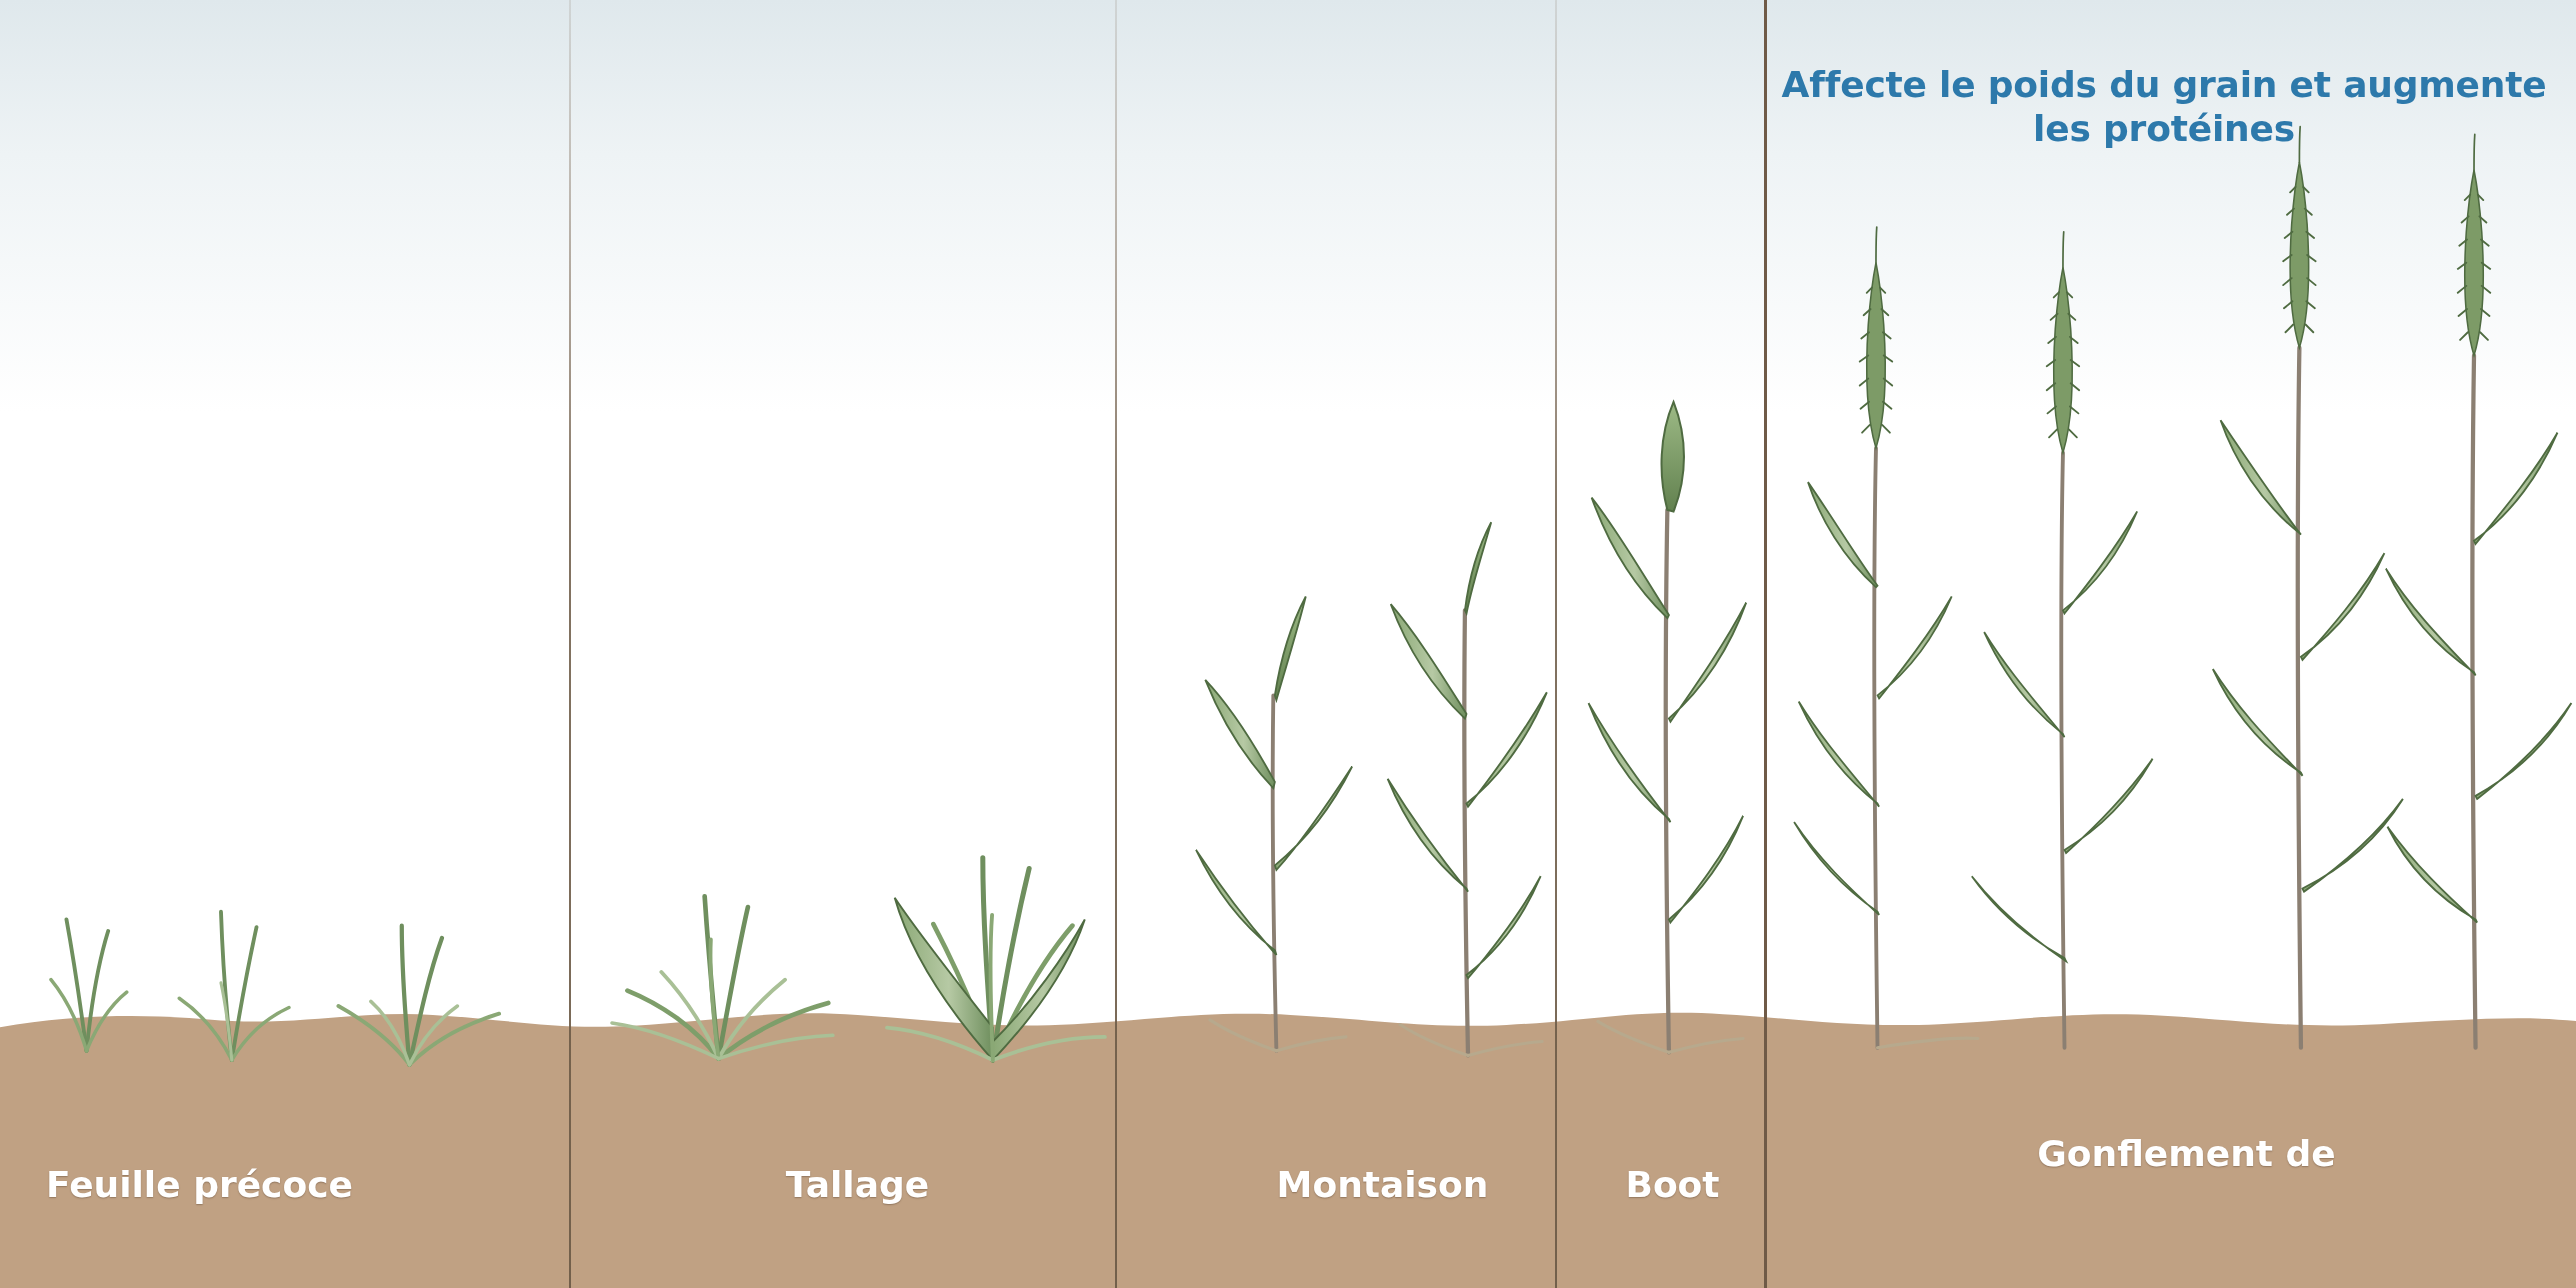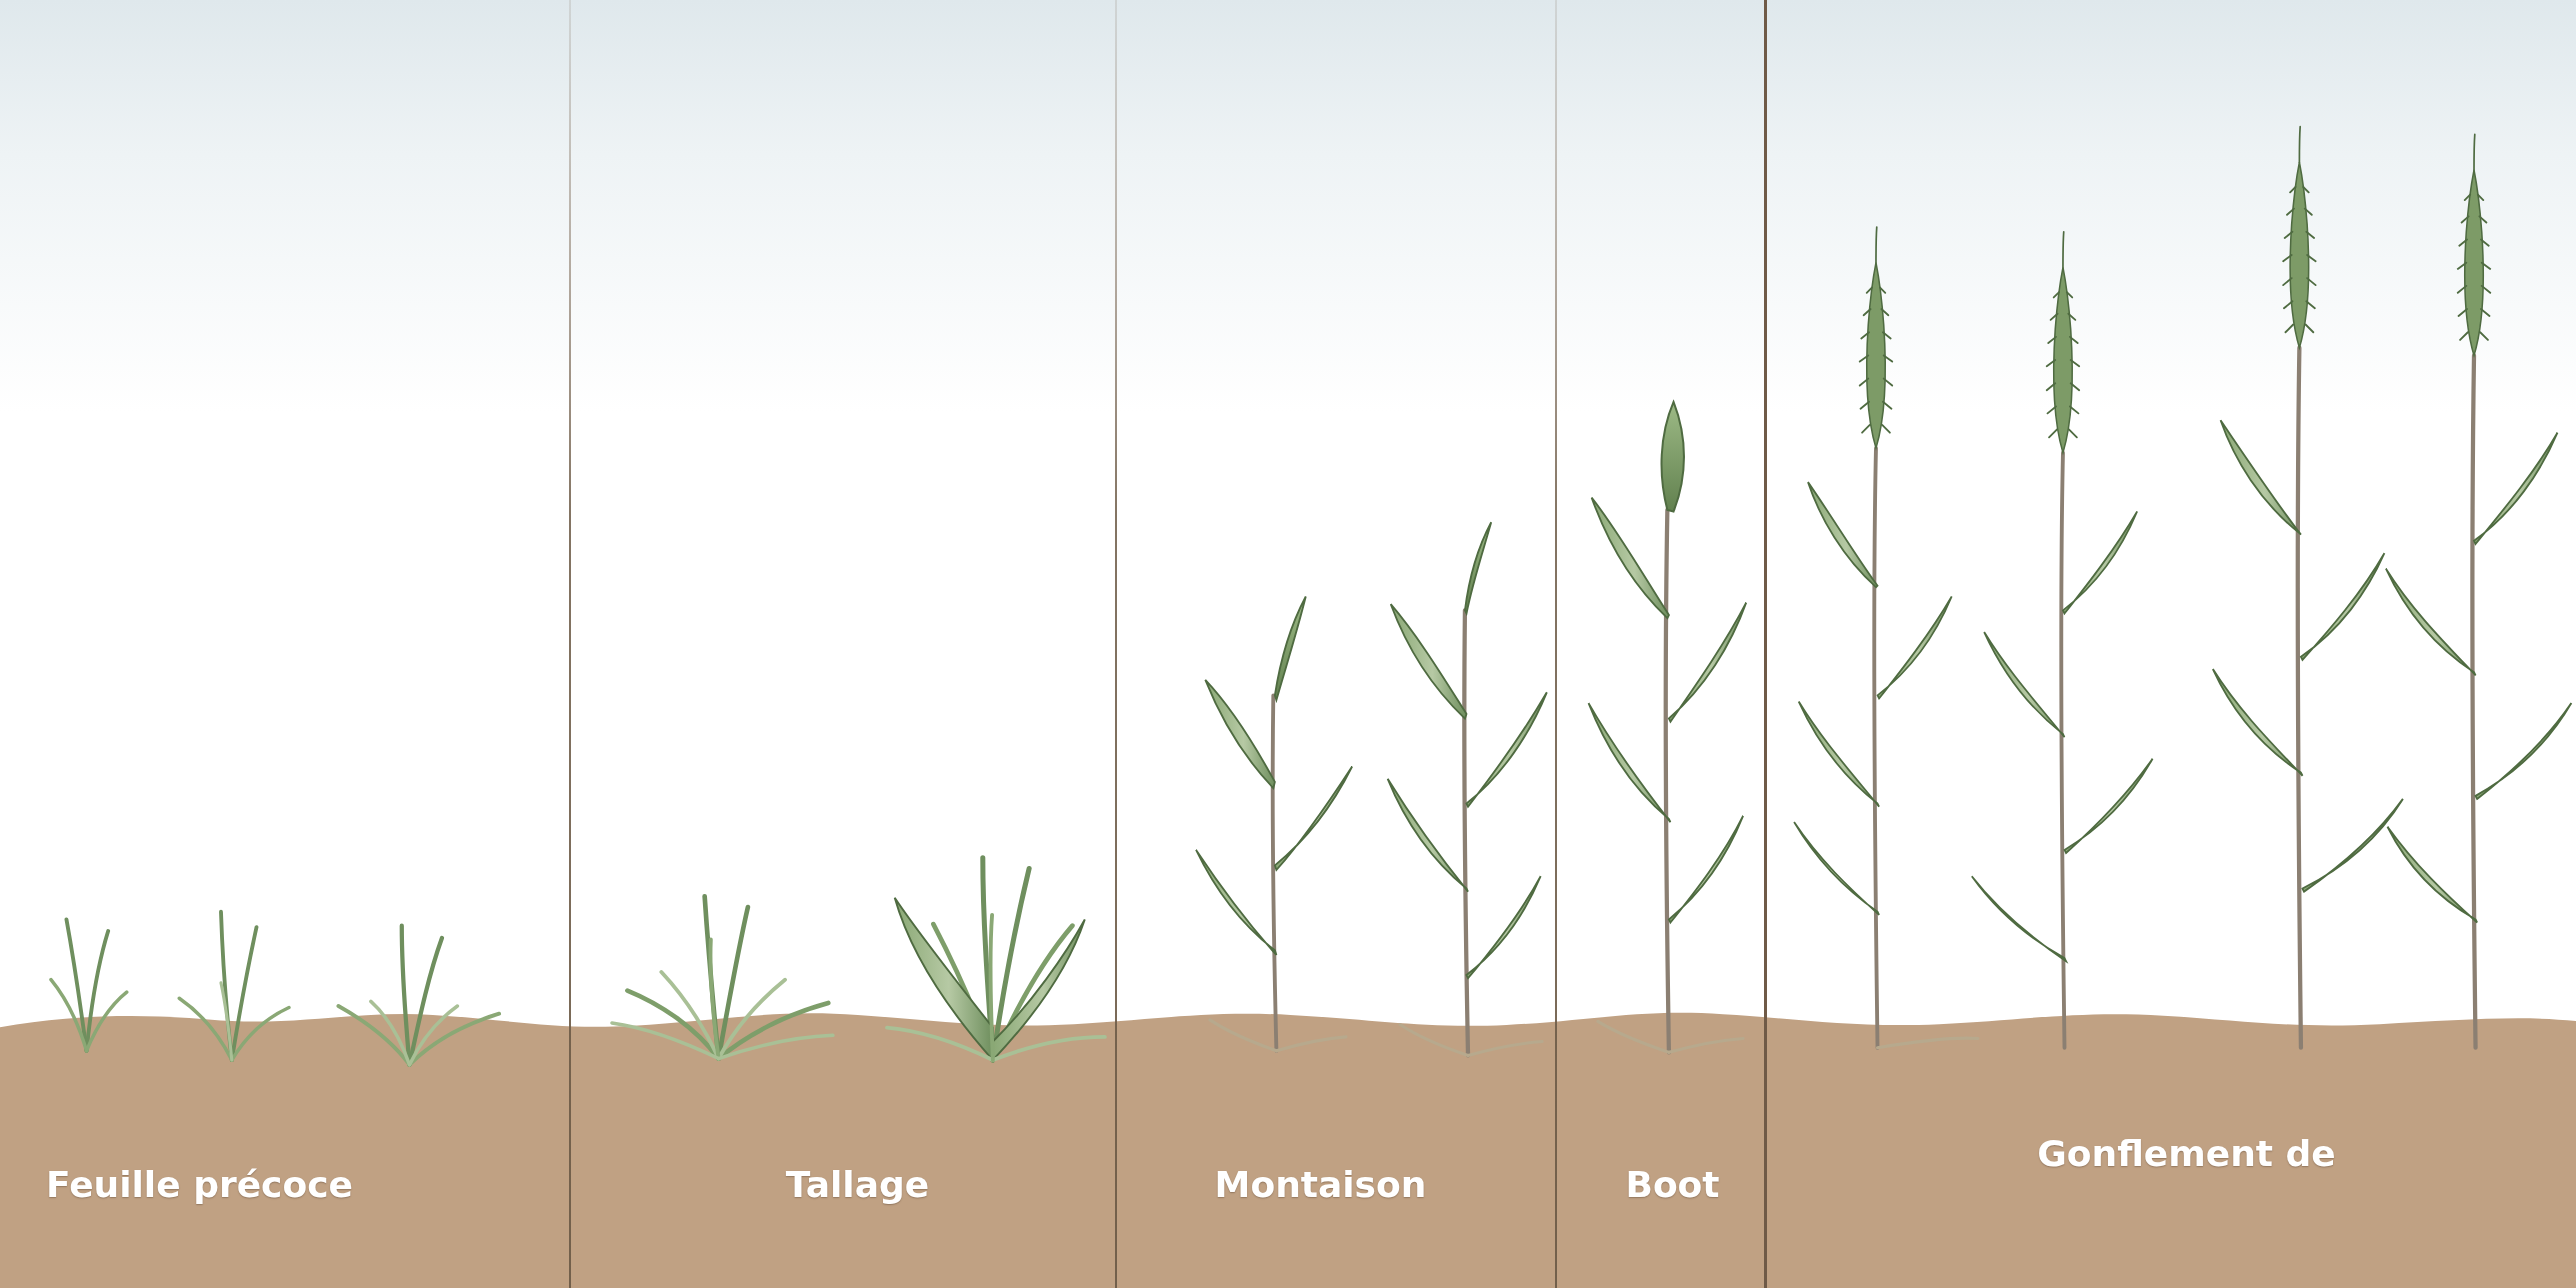--- a/index.html
+++ b/index.html
@@ -81,21 +81,21 @@
     position: absolute;
     color: #ffffff;
     font-weight: bold;
     font-size: 36px;
     text-align: center;
     line-height: 1.2;
     text-shadow: 0 0.8px 1.5px rgba(60,40,25,0.35);
   }
   #cap-early  { left: 46px;   top: 1163px; width: 494px; text-align: left; }
   #cap-till   { left: 587px;  top: 1163px; width: 541px; }
-  #cap-stem   { left: 1104px; top: 1163px; width: 433px; }
+  #cap-stem   { left: 1166px; top: 1163px; width: 433px; }
   #cap-boot   { left: 1580px; top: 1163px; width: 185px; text-align: center; }
   #cap-head   { left: 1800px; top: 1132px; width: 773px; }
 
   
   .plants {
     position: absolute;
     left: 0;
     top: 0;
     width: 2576px;
     height: 1288px;
@@ -278,20 +278,21 @@
       </g>
     </svg>
   </div>
 
   <div class="divider light" style="left:569px;"></div>
   <div class="divider light" style="left:1115px;"></div>
   <div class="divider light" style="left:1555px;"></div>
   <div class="divider" style="left:1764px;"></div>
 
 
+  <div class="heading" id="heading-heading">Affecte le poids du grain et augmente les protéines</div>
 
   <div class="caption" id="cap-early">Feuille précoce</div>
 
   <div class="caption" id="cap-till">Tallage</div>
 
   <div class="caption" id="cap-stem">Montaison</div>
 
   <div class="caption" id="cap-boot">Boot</div>
 
   <div class="caption" id="cap-head">

